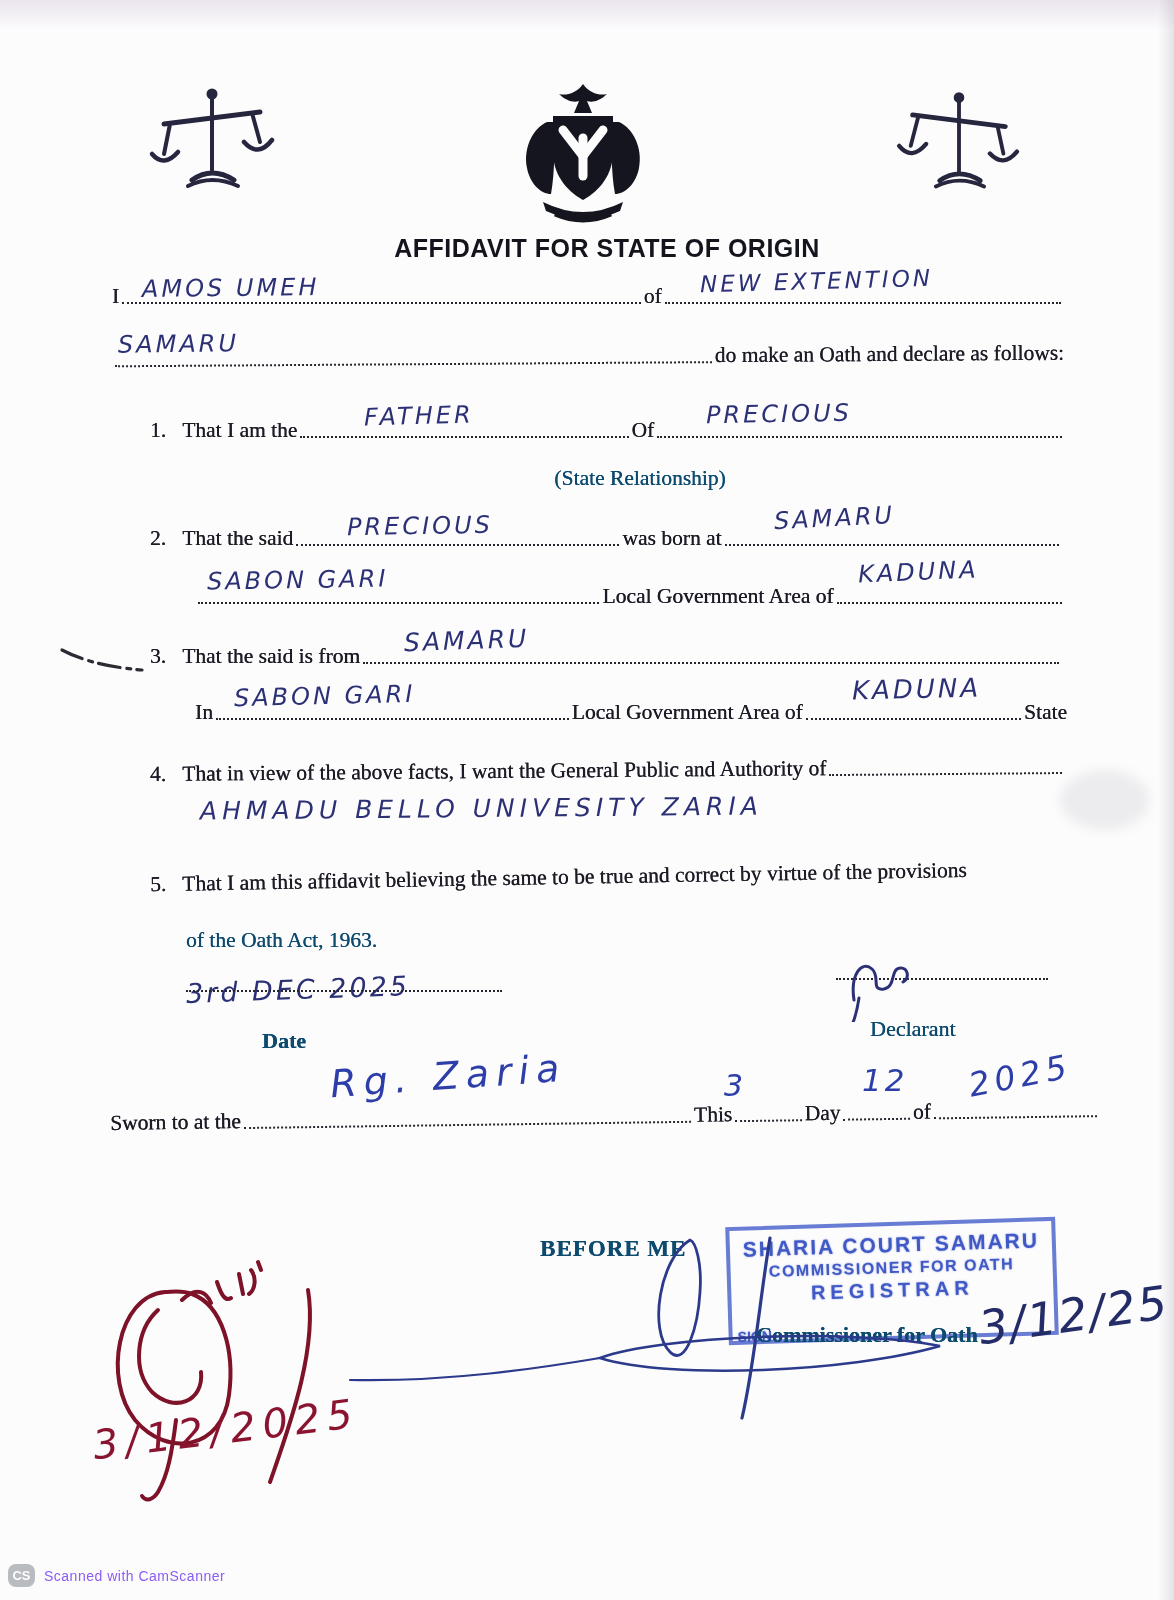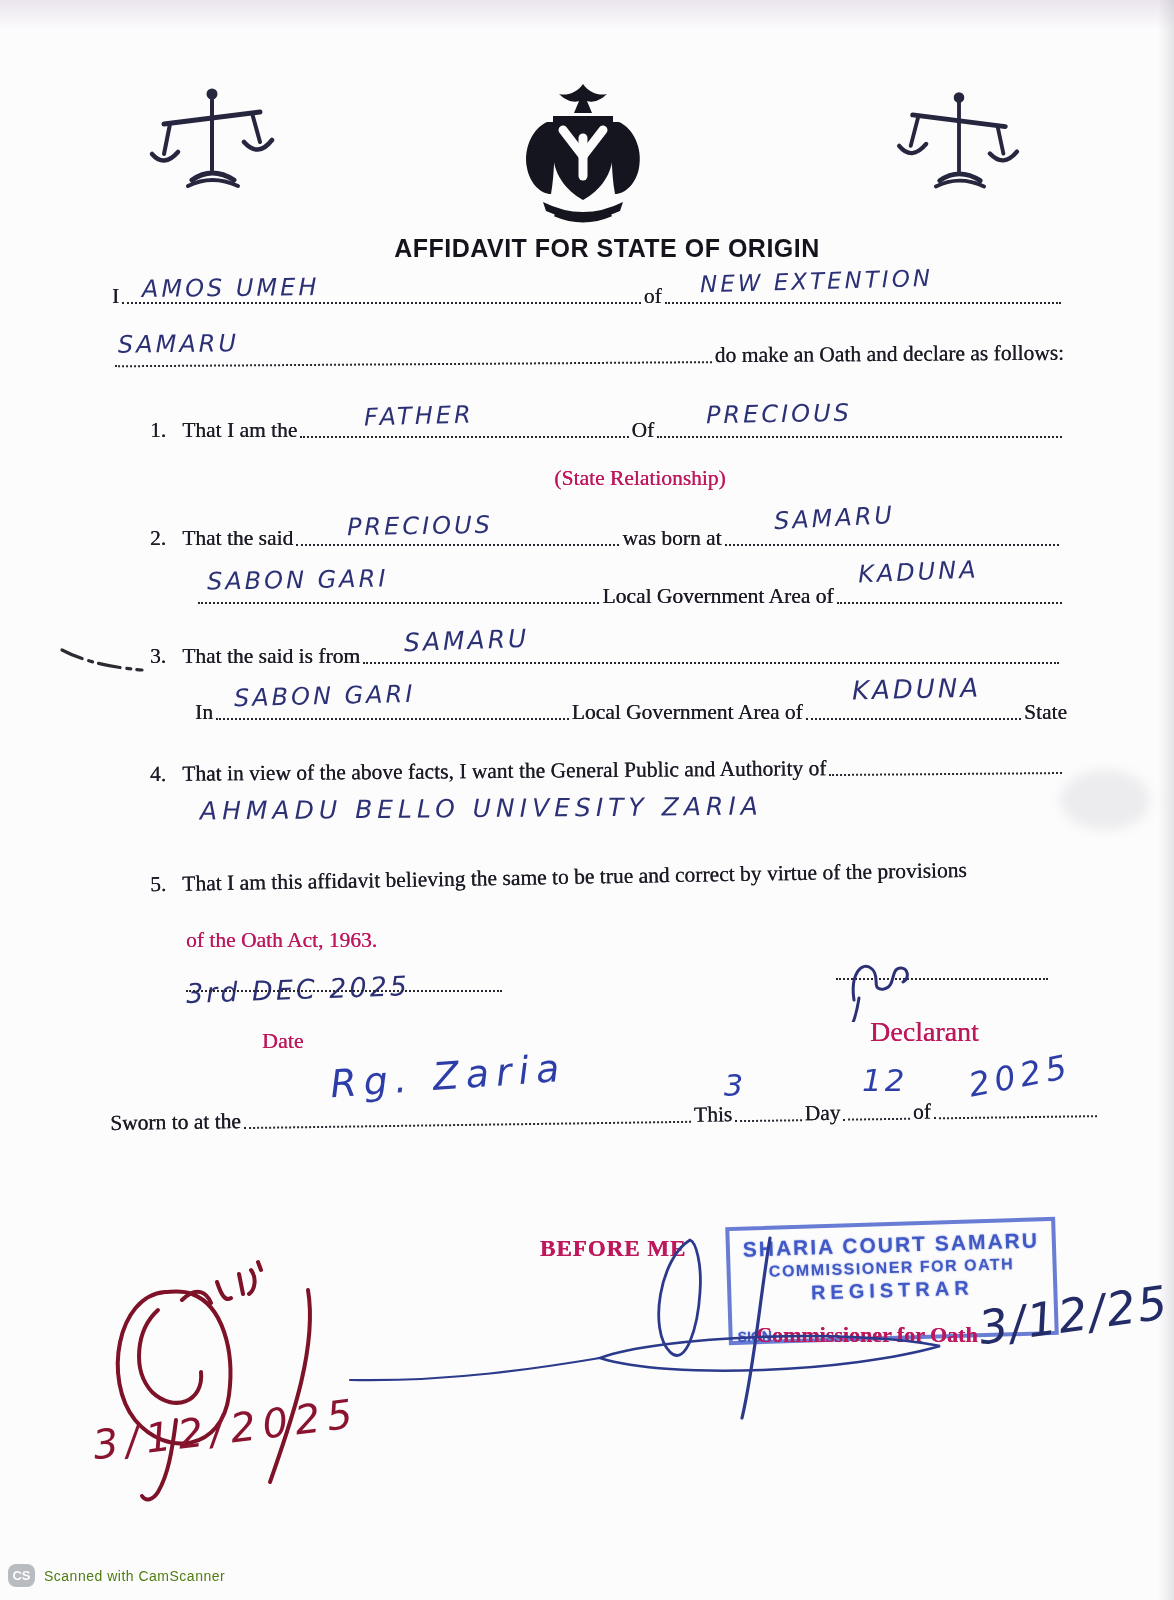--- a/index.html
+++ b/index.html
@@ -15,21 +15,21 @@
         font-family:"Liberation Sans",sans-serif;font-weight:bold;font-size:25px;
         letter-spacing:.5px;color:#14141c;}
 
   .frow{position:absolute;display:flex;align-items:baseline;white-space:nowrap;
         font-size:21.5px;color:#1c1c26;text-shadow:.3px 0 0 currentColor;}
   .frow .txt{flex:0 0 auto;}
   .num{margin-right:16px;}
   .dots{border-bottom:2.6px dotted #26262e;align-self:flex-end;margin:0 3px 5px 3px;min-width:18px;}
   .g1{flex-grow:1}
 
-  .plain{position:absolute;font-size:21.5px;color:#be185d;white-space:nowrap;
+  .plain{position:absolute;font-size:21.5px;color:#0c4a6e;white-space:nowrap;
         text-shadow:.3px 0 0 currentColor;}
   .bold{font-weight:bold;}
 
   .hw{position:absolute;font-family:"DejaVu Sans",sans-serif;font-style:italic;
         white-space:nowrap;letter-spacing:3px;}
   .ink-blue{color:#2c3176;}
   .ink-bright{color:#2d3ea8;}
   .ink-navy{color:#232c66;}
   .ink-red{color:#8a1430;}
 
@@ -40,21 +40,21 @@
   .stamp .s1{margin-top:7px;font-size:21px;font-weight:bold;letter-spacing:2px;}
   .stamp .s2{font-size:16px;font-weight:bold;letter-spacing:1.5px;margin-top:2px;}
   .stamp .s3{font-size:20px;font-weight:bold;letter-spacing:5px;margin-top:2px;}
   .stamp .s4{position:absolute;left:5px;bottom:-4px;font-size:14px;font-weight:bold;}
 
   .svg-overlay{position:absolute;left:0;top:0;}
   .cs-badge{position:absolute;left:8px;top:1564px;width:27px;height:23px;background:#a7abb0;
         border-radius:8px;color:#fff;display:flex;align-items:center;justify-content:center;
         font:bold 13px "Liberation Sans",sans-serif;opacity:.8;}
   .cs-text{position:absolute;left:44px;top:1568px;font:14px "Liberation Sans",sans-serif;
-        color:#4d7c0f;letter-spacing:.5px;}
+        color:#8b5cf6;letter-spacing:.5px;}
 </style>
 </head>
 <body>
 
 <div class="page">
   <div class="edge-top"></div>
   <div class="edge-right"></div>
   <div class="smudge" style="left:1060px;top:770px;width:90px;height:60px;"></div>
 
   <svg class="svg-overlay" style="left:148px;top:82px;" width="128" height="116" viewBox="0 0 128 116">
@@ -178,29 +178,29 @@
   <div class="frow" style="left:150px;top:864px;width:940px;transform:rotate(-1deg);">
     <span class="txt num">5.</span>
     <span class="txt">That I am this affidavit believing the same to be true and correct by virtue of the provisions</span>
   </div>
   <div class="plain" style="left:186px;top:928px;">of the Oath Act, 1963.</div>
 
   <span class="hw ink-blue" style="left:186px;top:974px;font-size:27px;transform:rotate(-2deg);">3rd DEC 2025</span>
   <div class="frow" style="left:183px;top:990px;width:322px;">
     <span class="dots g1"></span>
   </div>
-  <div class="plain" style="left:262px;top:1028px;font-size:22px;">Date</div>
+  <div class="plain" style="left:262px;top:1028px;font-size:22px;font-weight:bold;">Date</div>
 
   <div class="frow" style="left:833px;top:978px;width:218px;">
     <span class="dots g1"></span>
   </div>
   <svg class="svg-overlay" style="left:840px;top:952px;" width="80" height="70" viewBox="0 0 80 70">
     <path d="M14 48 c-4 -26 8 -40 18 -31 c9 8 -2 22 12 20 c12 -2 6 -20 16 -21 c8 -1 10 10 3 14 m-44 16 c-2 13 -5 26 -11 34" fill="none" stroke="#2c3176" stroke-width="3" stroke-linecap="round"></path>
   </svg>
-  <div class="plain" style="left:870px;top:1016px;font-size:28px;">Declarant</div>
+  <div class="plain" style="left:870px;top:1016px;font-size:22px;">Declarant</div>
 
   <div class="frow" style="left:110px;top:1104px;width:990px;transform:rotate(-.8deg);">
     <span class="txt">Sworn to at the</span>
     <span class="dots" style="flex-grow:370"></span>
     <span class="txt">This</span>
     <span class="dots" style="flex-grow:55"></span>
     <span class="txt">Day</span>
     <span class="dots" style="flex-grow:55"></span>
     <span class="txt">of</span>
     <span class="dots" style="flex-grow:135"></span>

